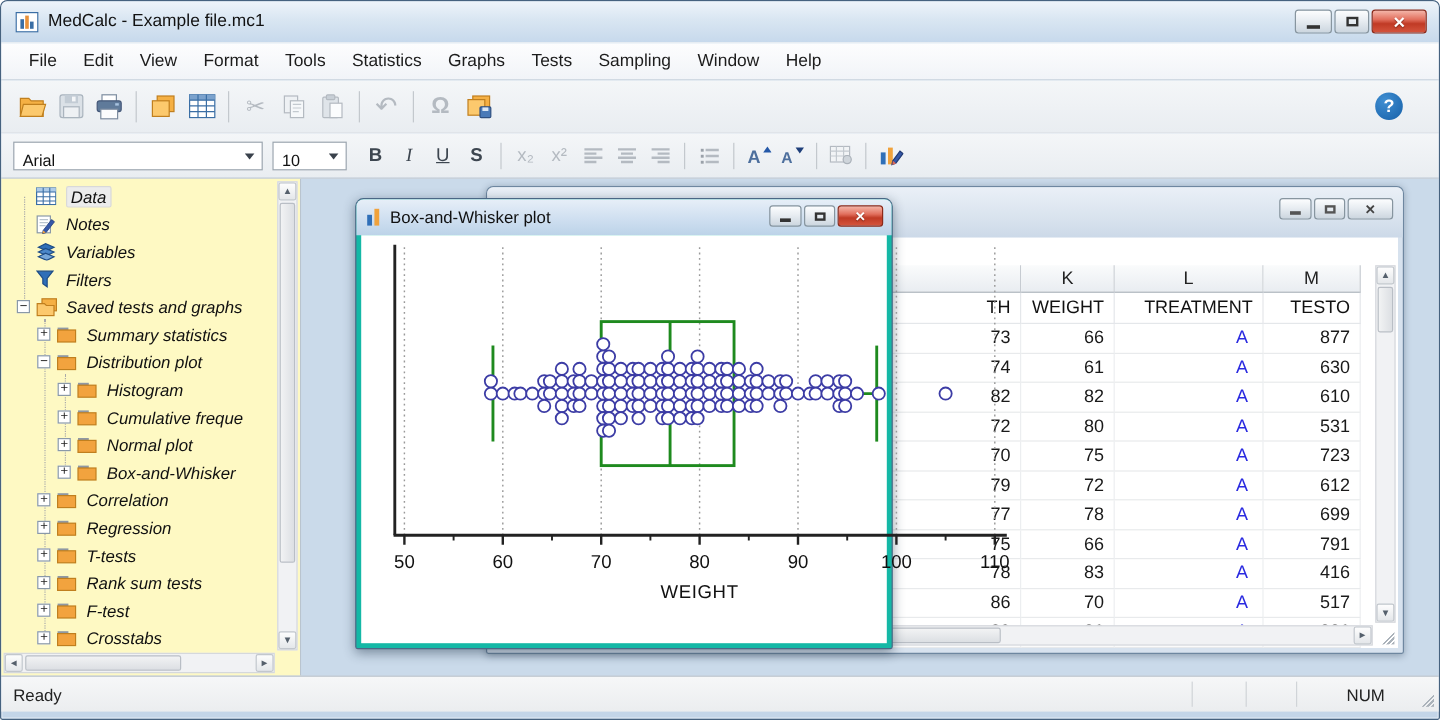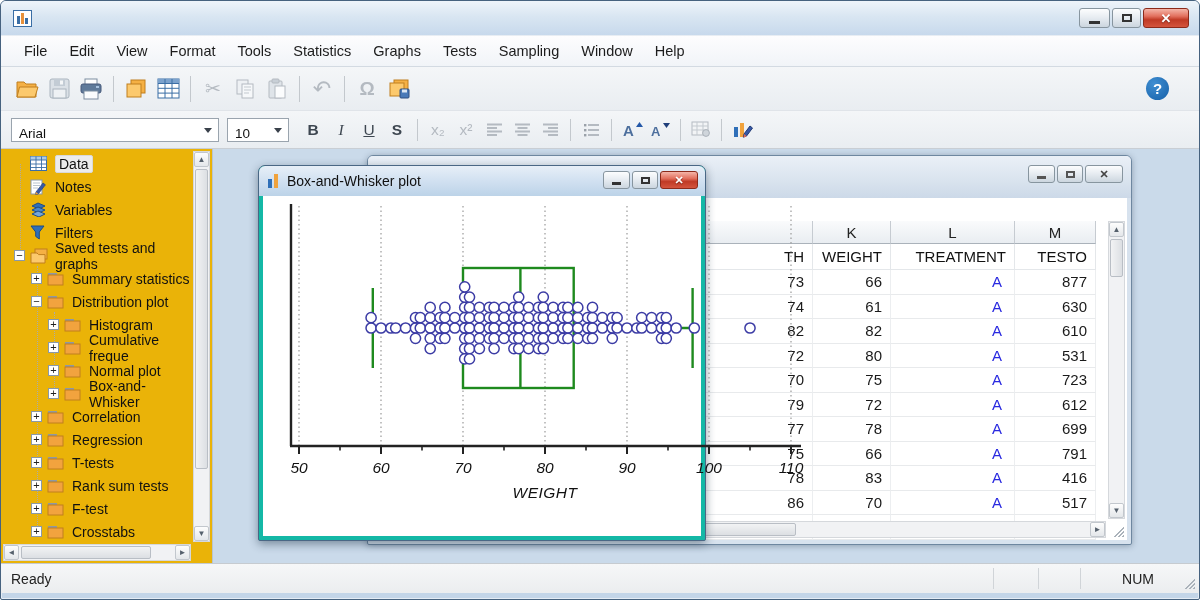--- a/index.html
+++ b/index.html
@@ -48,21 +48,21 @@
   .combo.font { width:208px; margin-right:8px; }
   .combo.size { width:62px; margin-right:10px; }
   .fmt-btn { width:28px; height:26px; display:flex; align-items:center; justify-content:center;
      font-size:15.5px; color:#3d4650; }
   .fmt-btn.b { font-weight:bold; } .fmt-btn.i { font-style:italic; font-family:"Liberation Serif",serif; }
   .fmt-btn.u { text-decoration:underline; } .fmt-btn.s { font-weight:bold; }
   .fmt-dis { color:#b4bac1; }
 
   
   .main { position:relative; height:414px; display:flex; }
-  .tree-panel { position:relative; width:212px; background:#eab308; border-right:1px solid #b9c4cf; flex:0 0 auto; overflow:hidden;}
+  .tree-panel { position:relative; width:250px; background:#fef9c3; border-right:1px solid #b9c4cf; flex:0 0 auto; overflow:hidden;font-style:italic;}
   .tree-items { position:absolute; left:0; top:3px; right:22px; }
   .tree-row { height:23px; display:flex; align-items:center; font-size:14px; color:#111; position:relative; }
   .expander { width:11px; height:11px; border:1px solid #8a99a8; background:#fff; flex:0 0 auto;
       display:flex; align-items:center; justify-content:center; font-size:11px; line-height:9px; color:#222; margin-right:5px; }
   .exp-spacer { width:16px; flex:0 0 auto; }
   .titem-icon { width:19px; height:16px; margin-right:6px; flex:0 0 auto; display:flex; align-items:center; }
   .tlabel.selected { background:#ececec; border:1px solid #d9d9d9; border-radius:2px; padding:0 3px; }
   .connector { position:absolute; border-left:1px dotted #aaa; width:0; }
 
   
@@ -99,21 +99,21 @@
   
   .plot-win { position:absolute; left:16px; top:16px; width:448px; height:376px;
       border:1px solid #49central; border:1px solid #4a6785; border-radius:7px 7px 2px 2px;
       background:#14b8a6; box-shadow:0 3px 10px rgba(20,40,60,.45);margin-left:29px; }
   .plot-title { height:30px; display:flex; align-items:center; position:relative;
       background:linear-gradient(#e7eff8,#cfdff0 55%,#badbd0%); background:linear-gradient(#e7eff8,#cfdff0 55%,#bcd3e8); border-radius:6px 6px 0 0; }
   .plot-title .winbtns { top:5px; right:7px; }
   .plot-title-icon { margin:0 7px 0 9px; display:flex; align-items:flex-end; height:14px; }
   .plot-title-icon i { display:block; width:4px; margin-right:2px; }
   .plot-title-text { font-size:14px; color:#101010; }
-  .plot-body { position:absolute; left:4px; right:4px; top:30px; bottom:4px; background:#fff;font-style:italic; }
+  .plot-body { position:absolute; left:4px; right:4px; top:30px; bottom:4px; background:#fff; }
 
   
   .statusbar { position:relative; height:30px; background:linear-gradient(#f6f7f8,#ebedef);
       border-top:1px solid #c6cbd0; display:flex; align-items:center; }
   .status-left { padding-left:10px; font-size:14px; color:#222; }
   .status-sep { position:absolute; top:4px; bottom:4px; width:1px; background:#d0d4d8; }
   .status-num { position:absolute; right:45px; top:0; bottom:0; display:flex; align-items:center; font-size:14px; color:#222; }
   .grip { position:absolute; right:4px; bottom:4px; width:14px; height:14px;
       background:
        linear-gradient(135deg, transparent 0 62%, #aab2ba 62% 70%, transparent 70% 76%, #aab2ba 76% 84%, transparent 84% 90%, #aab2ba 90%);
@@ -123,20 +123,21 @@
 <body>
 
 <div class="app">
 
   <div class="titlebar">
     <span class="title-icon">
       <i style="left:3px;height:8px;background:#3a6ea5"></i>
       <i style="left:7px;height:11px;background:#e8913a"></i>
       <i style="left:11px;height:6px;background:#3a6ea5"></i>
     </span>
+    <span class="title-text">MedCalc - Example file.mc1</span>
     <span class="winbtns">
       <span class="wbtn min">
           <span class="glyph-min"></span>
         </span>
       <span class="wbtn max">
           <span class="glyph-max"></span>
         </span>
       <span class="wbtn close">✕</span>
     </span>
   </div>

